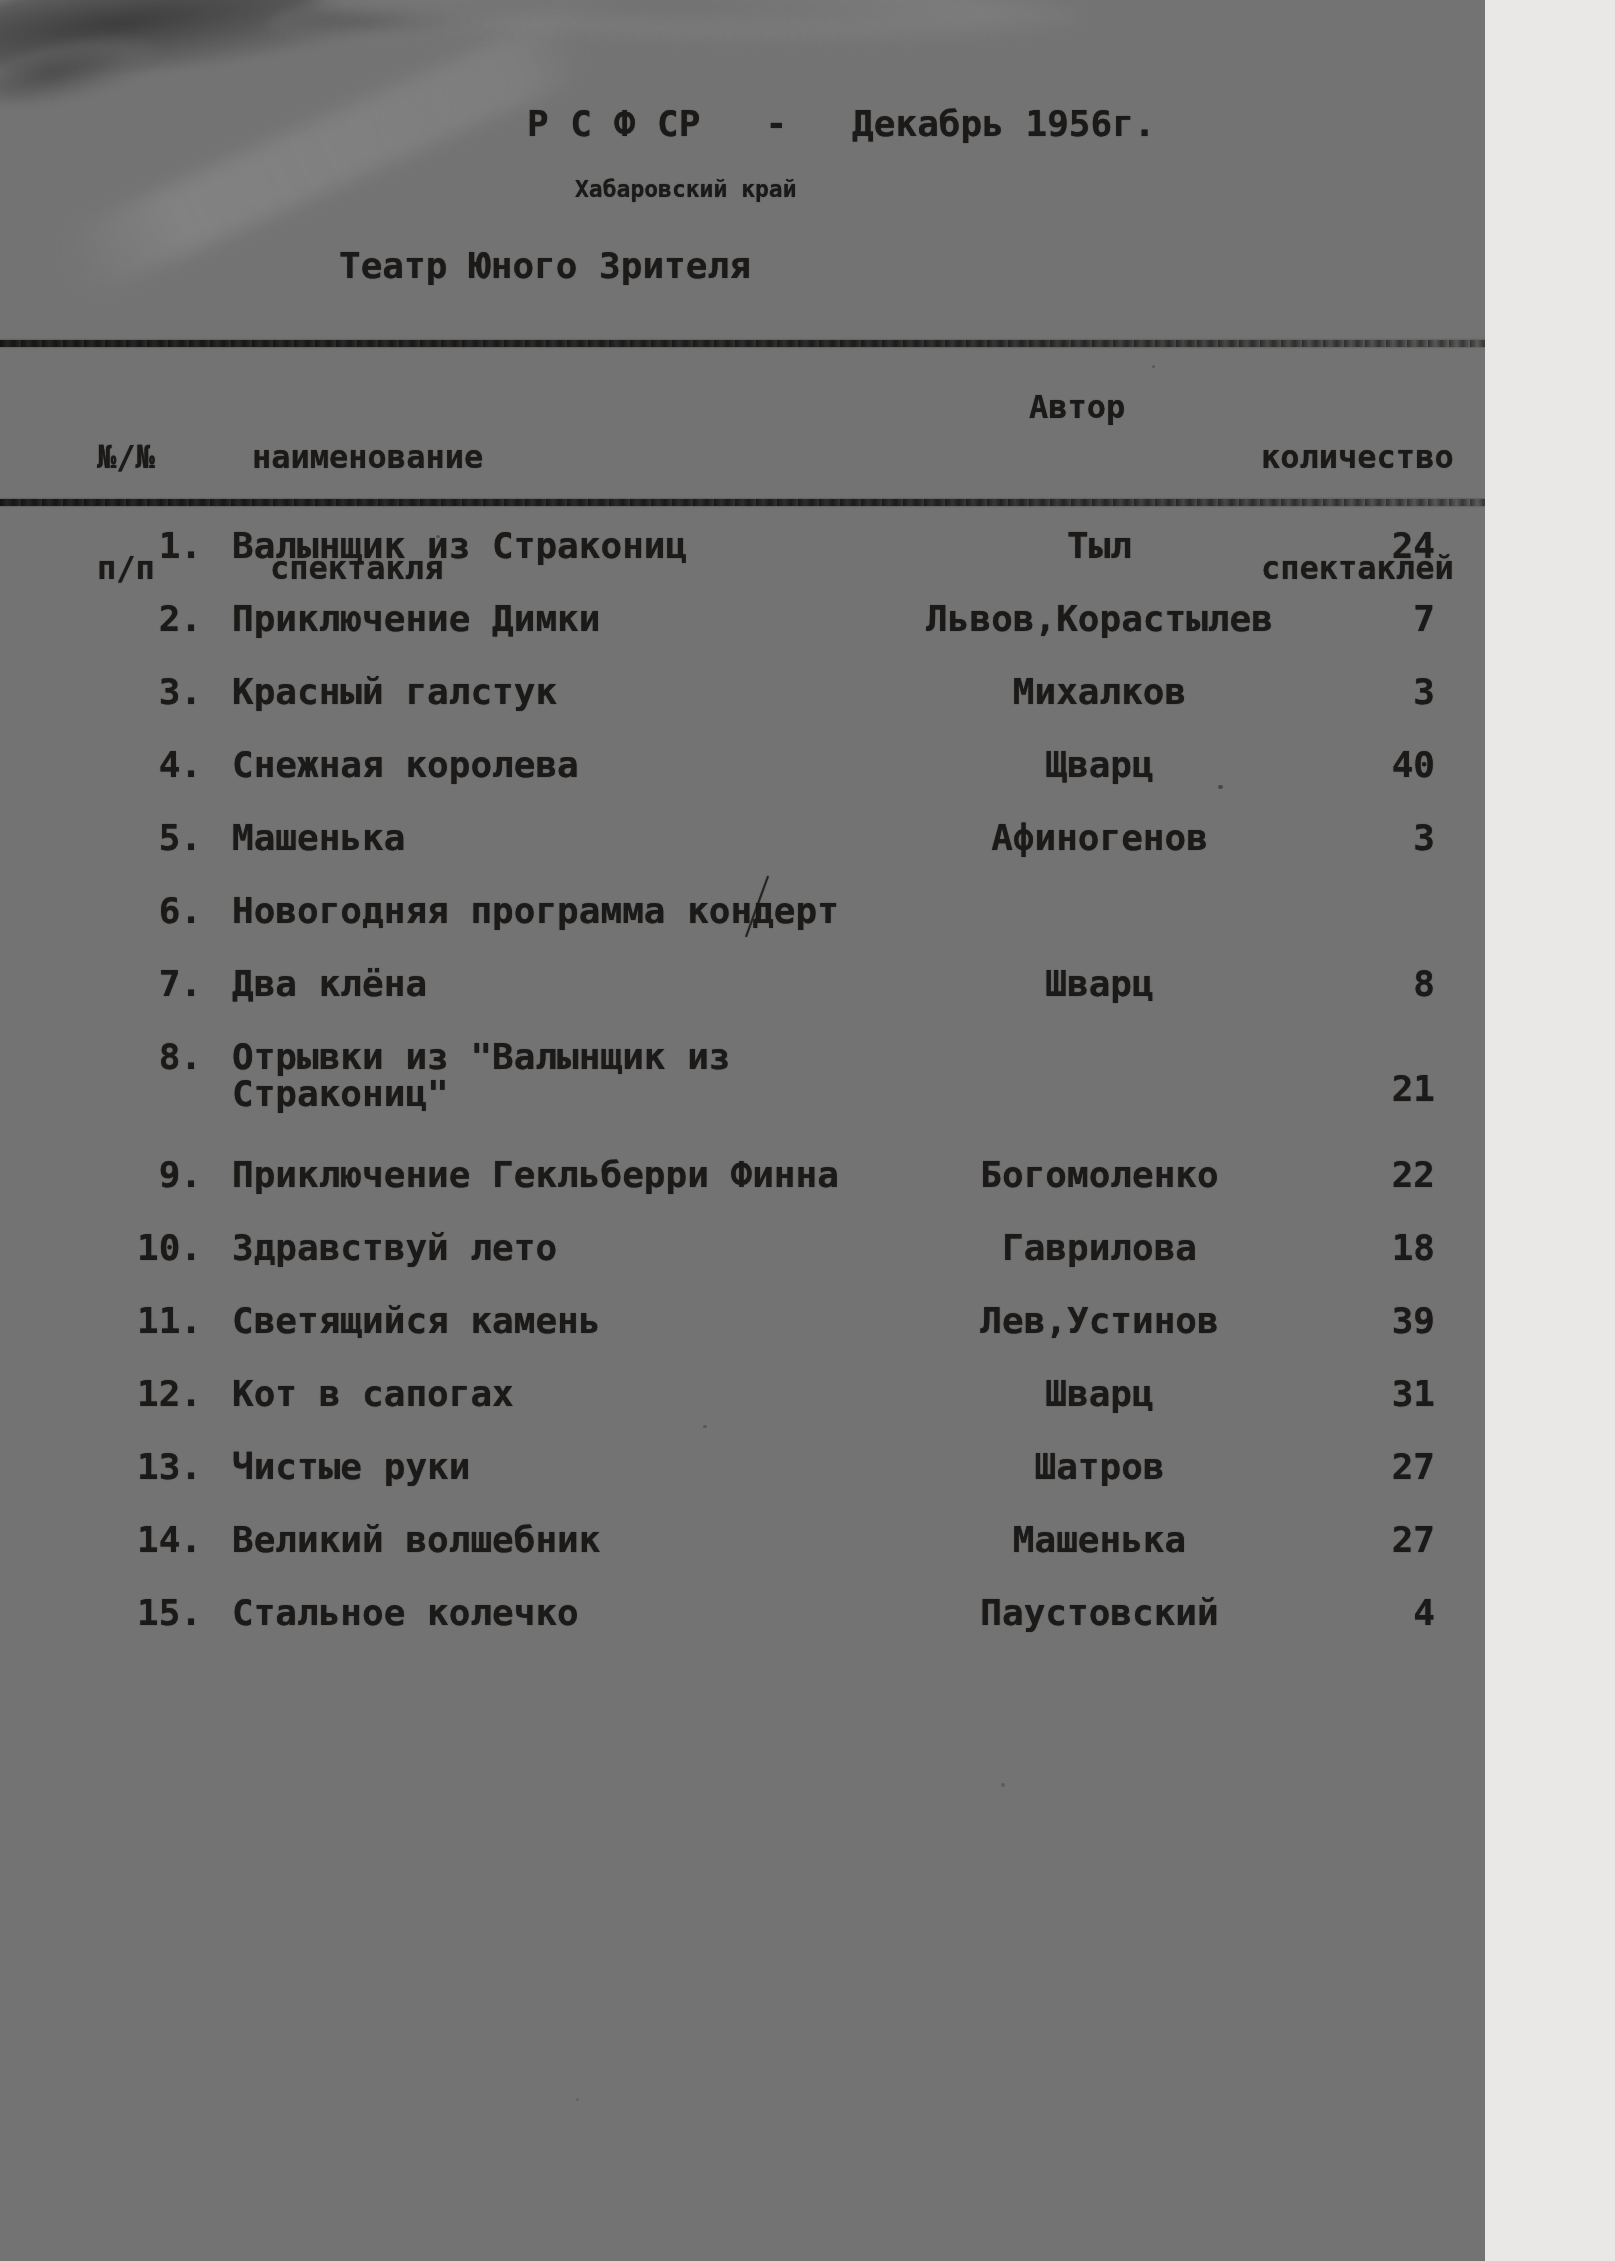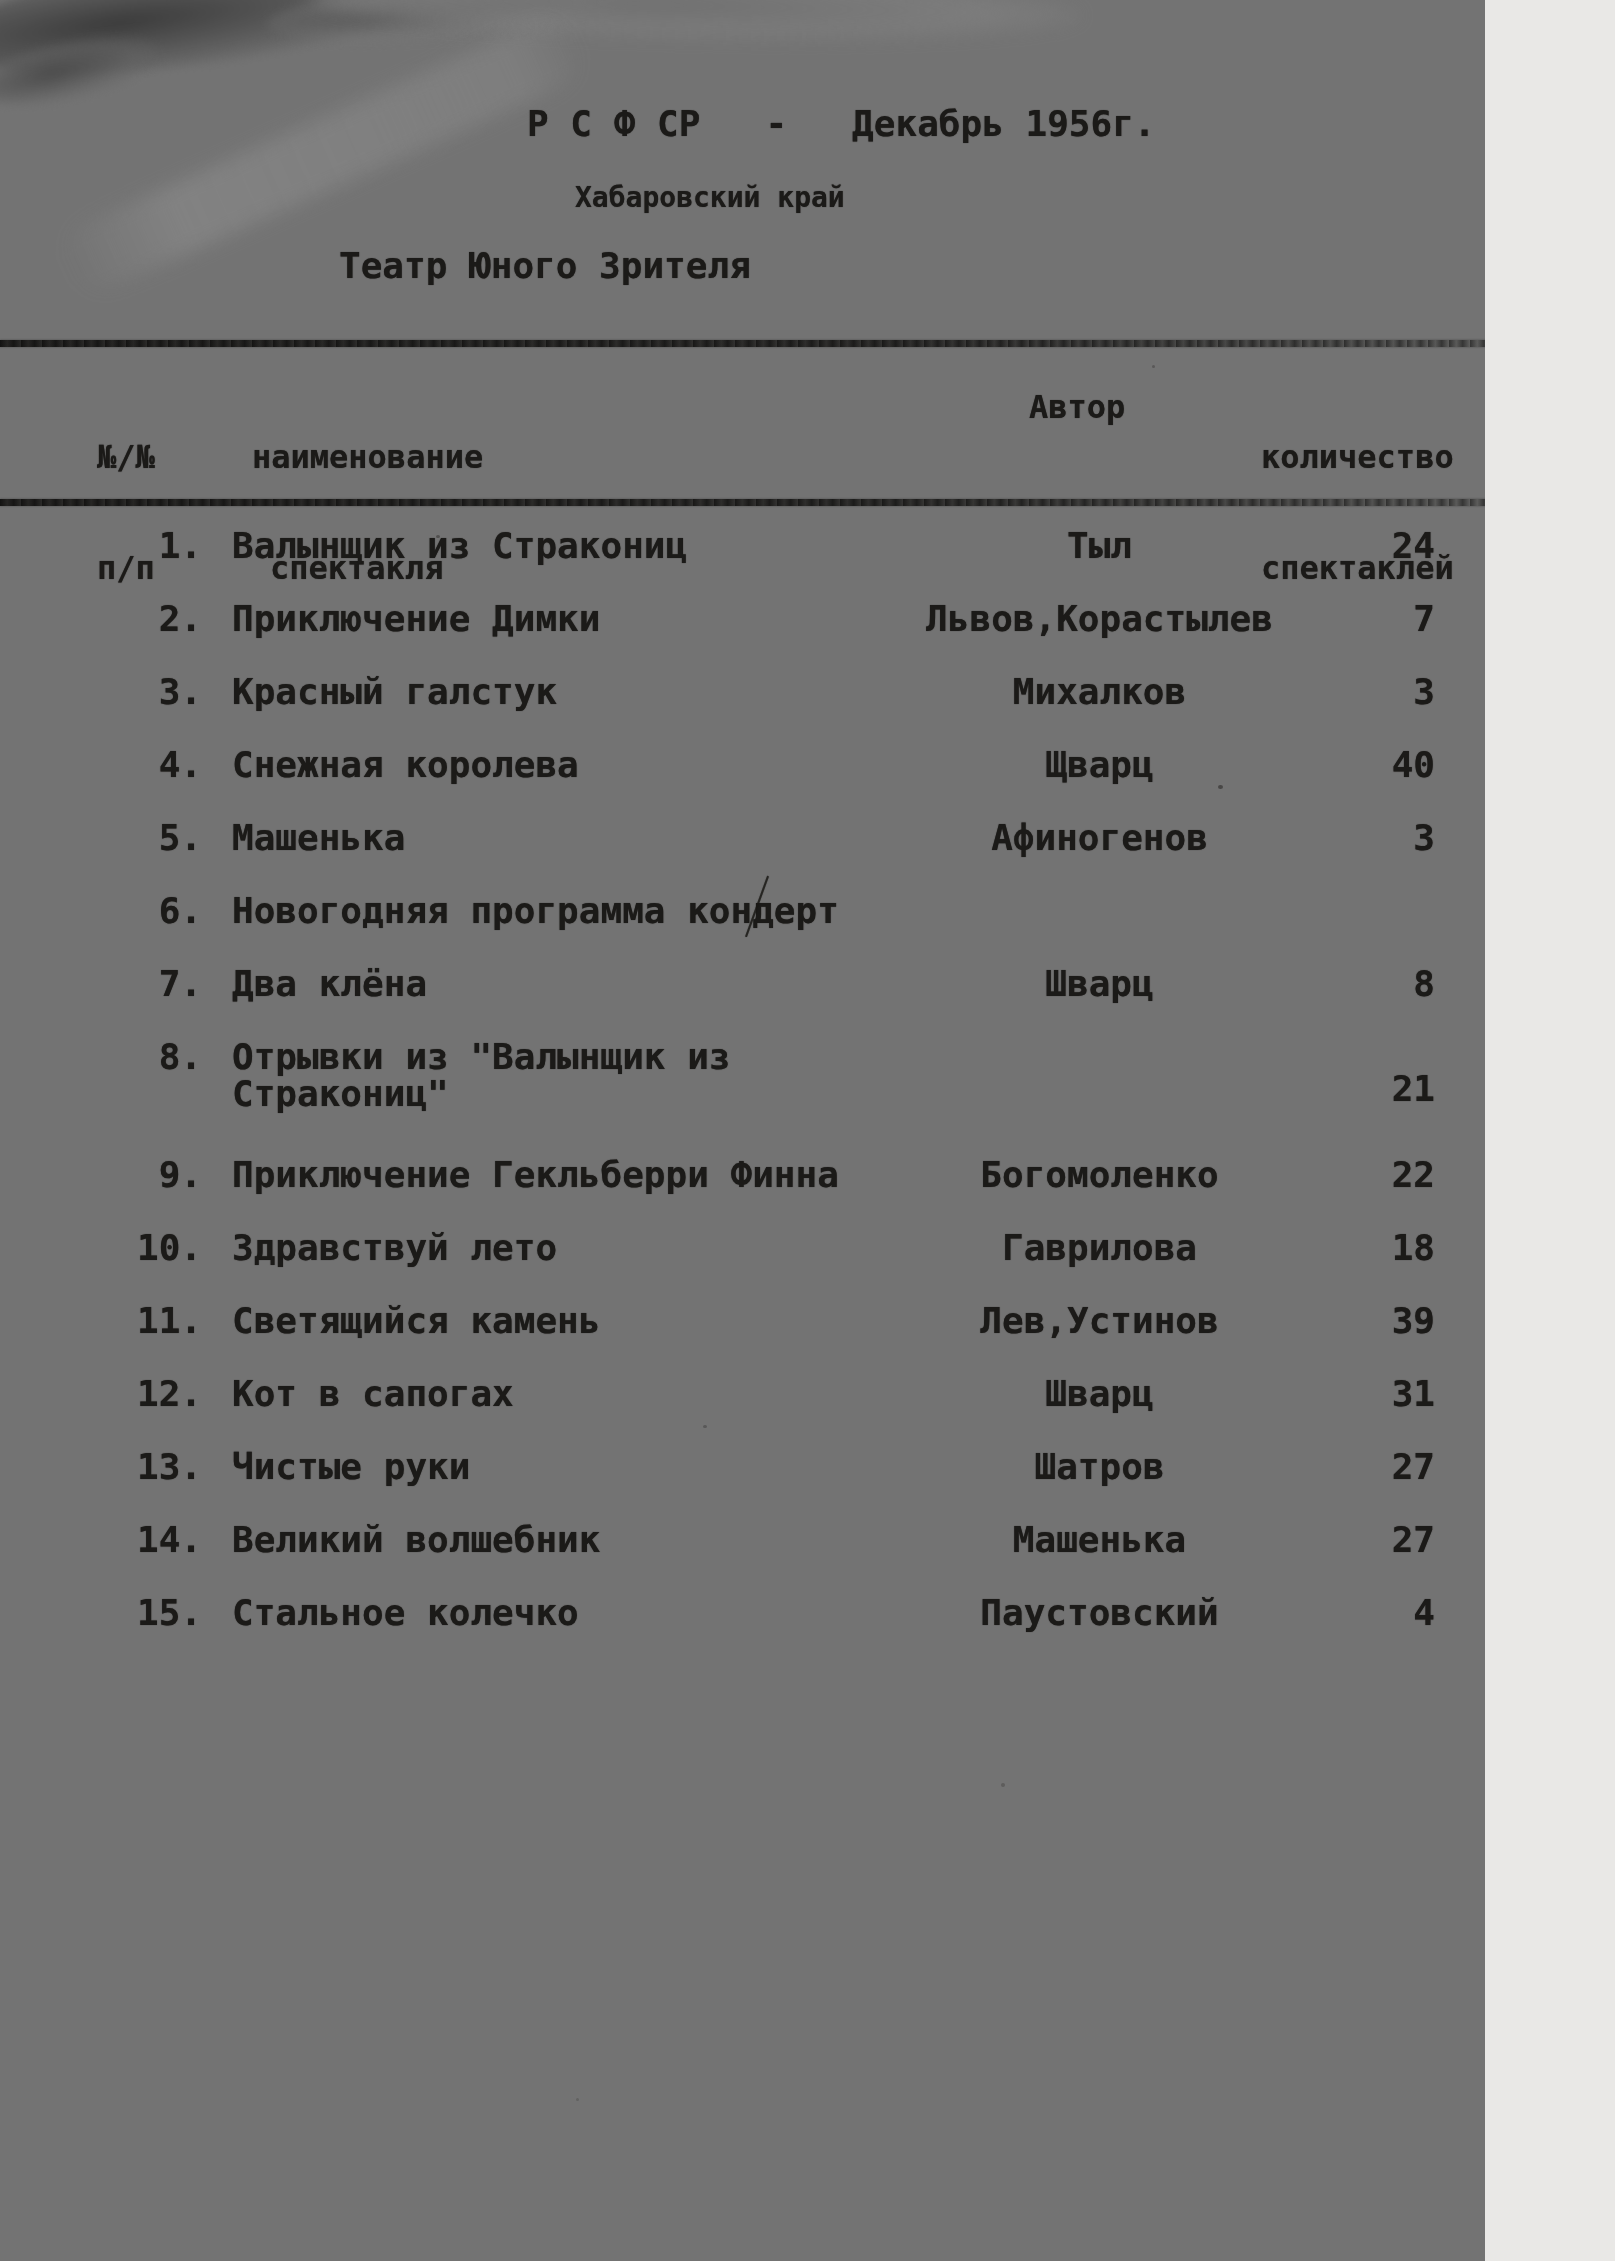--- a/index.html
+++ b/index.html
@@ -17,21 +17,21 @@
   }
   .typed {
     position: absolute;
     color: #1b1a18;
     text-shadow: 0 0 1px rgba(25,23,20,0.75);
     font-weight: bold;
     white-space: pre;
   }
   
   .doc-line1 { left: 527px; top: 103px;  font-size: 36px; line-height: 42px; }
-  .doc-line2 { left: 575px; top: 171px;  font-size: 28px; line-height: 37px; margin-top: 8px; }
+  .doc-line2 { left: 575px; top: 171px;  font-size: 23px; line-height: 37px; }
   .doc-line3 { left: 313px; top: 245px;  font-size: 36px; line-height: 42px; margin-left: 26px; }
 
   
   .rule {
     position: absolute; left: 0; width: 1616px; height: 6.5px;
     background:
       repeating-linear-gradient(90deg,
         rgba(10,10,10,0.55) 0px, rgba(60,60,60,0.25) 7.3px,
         rgba(15,15,15,0.55) 13.7px, rgba(80,80,80,0.25) 21px),
       linear-gradient(90deg,

